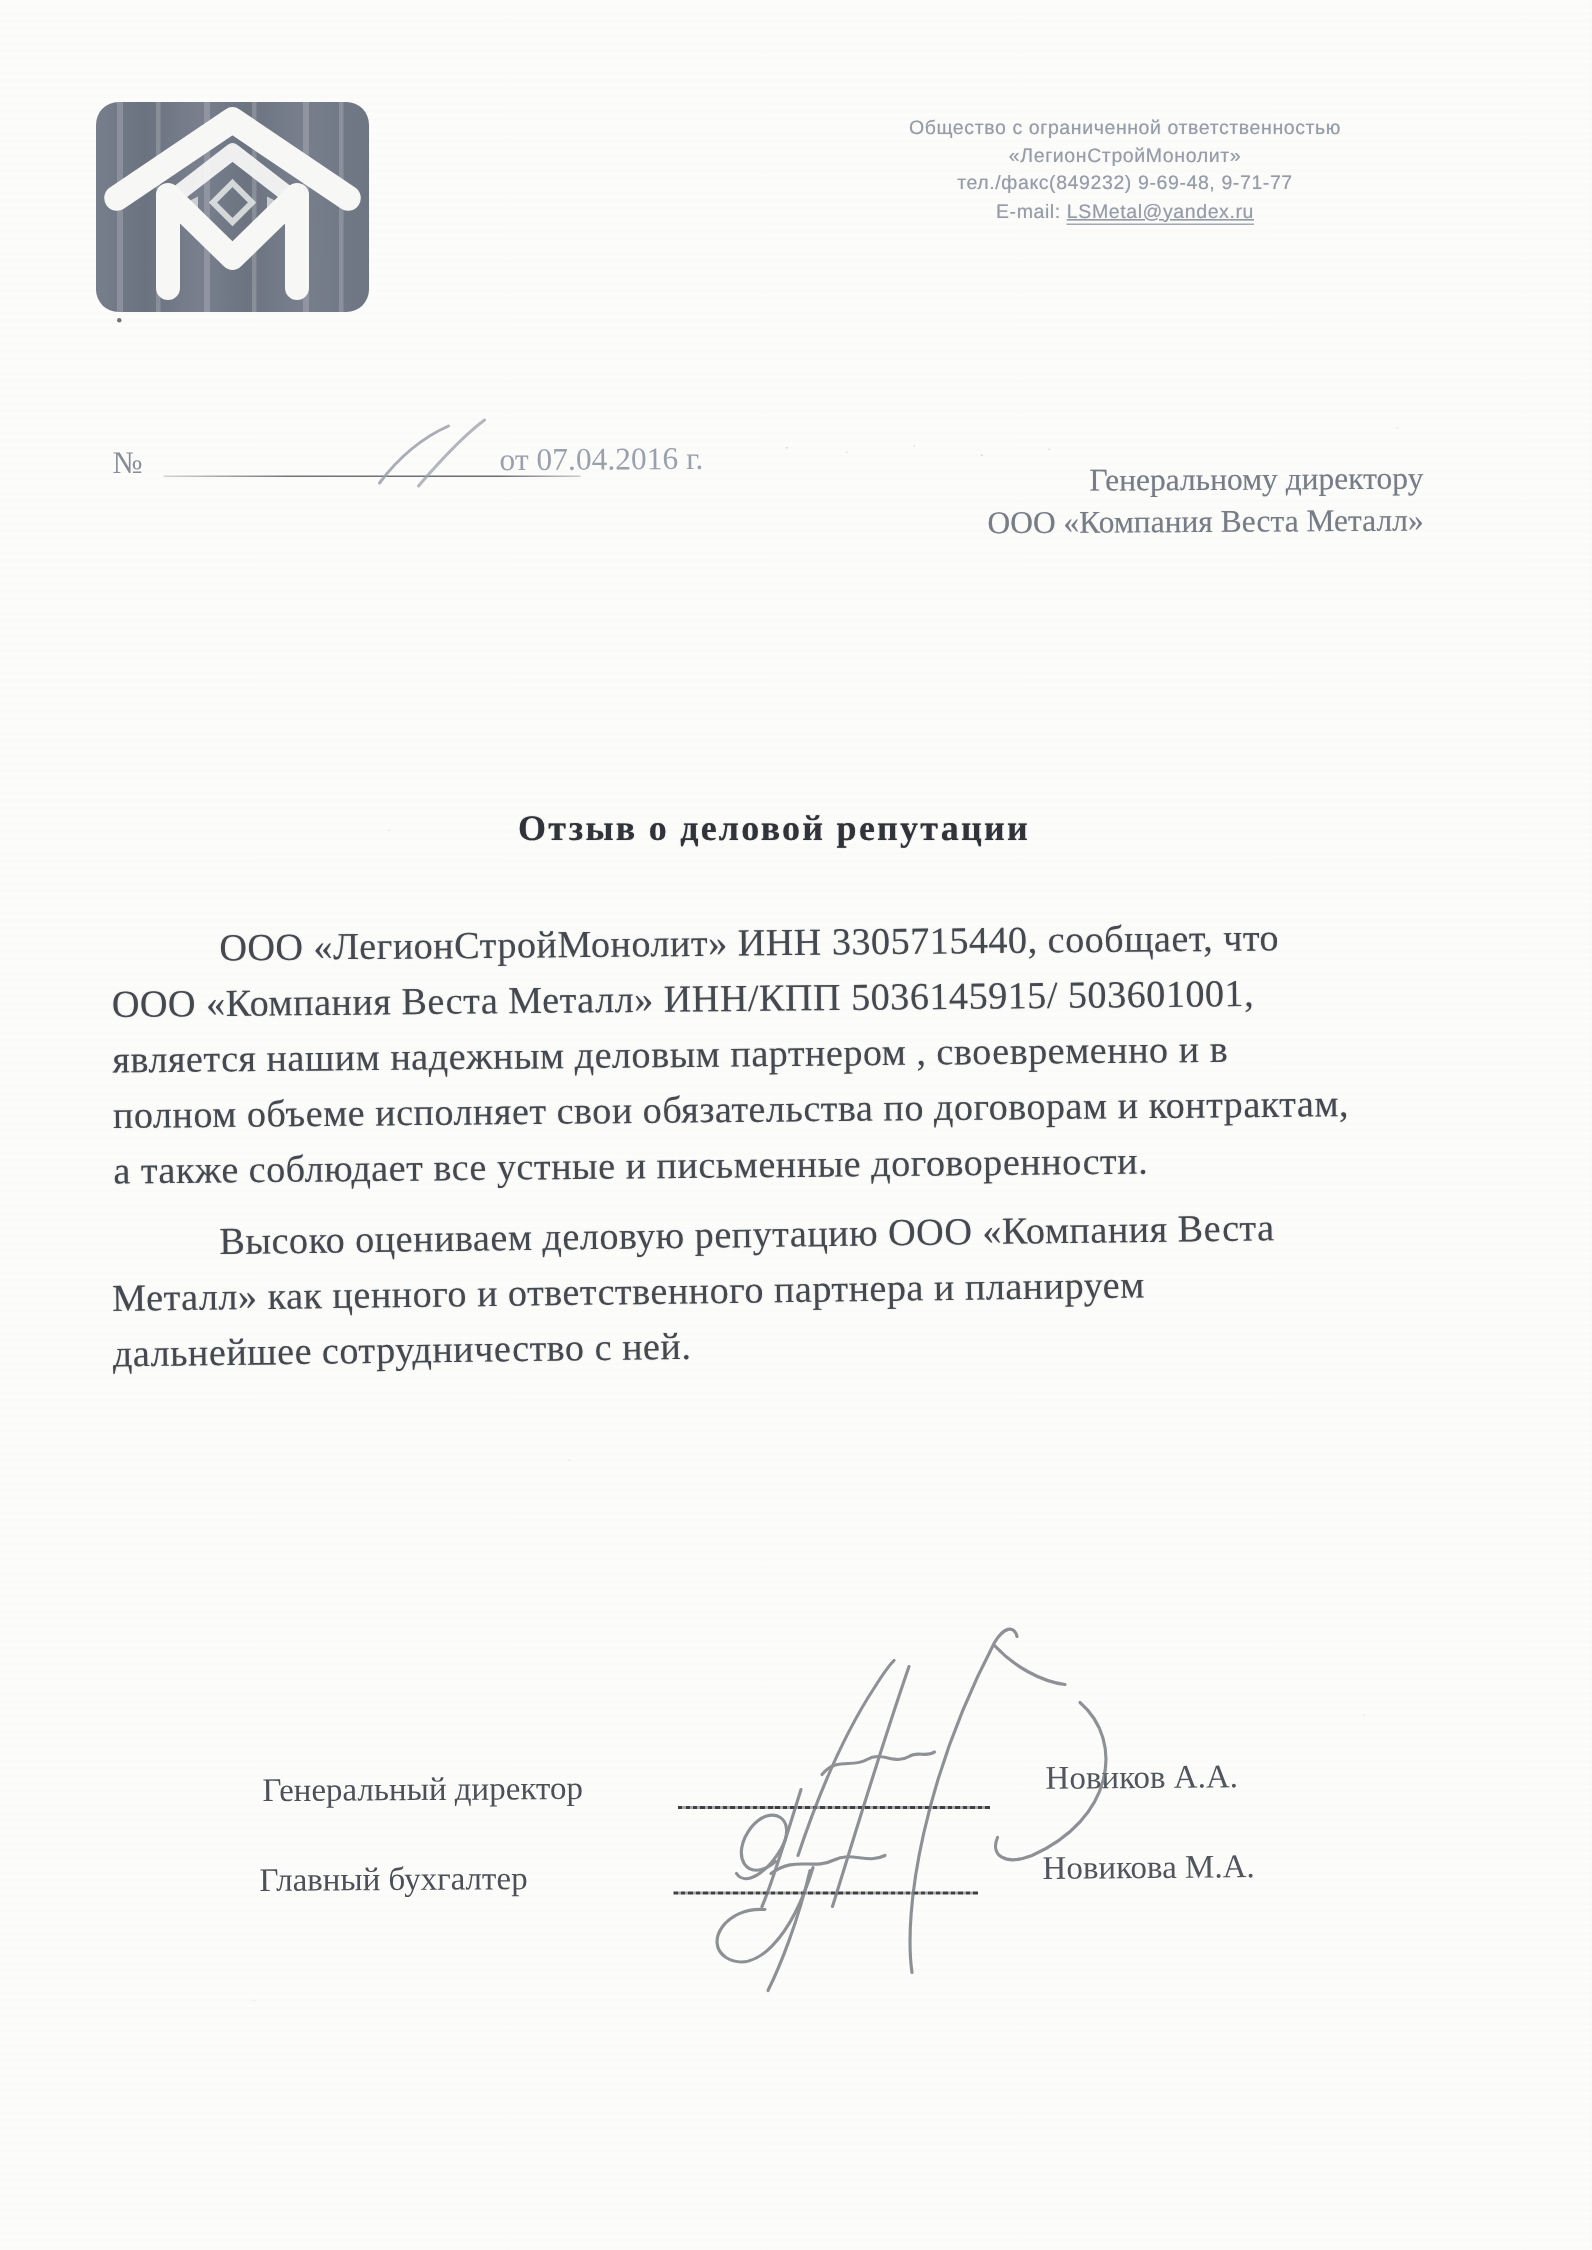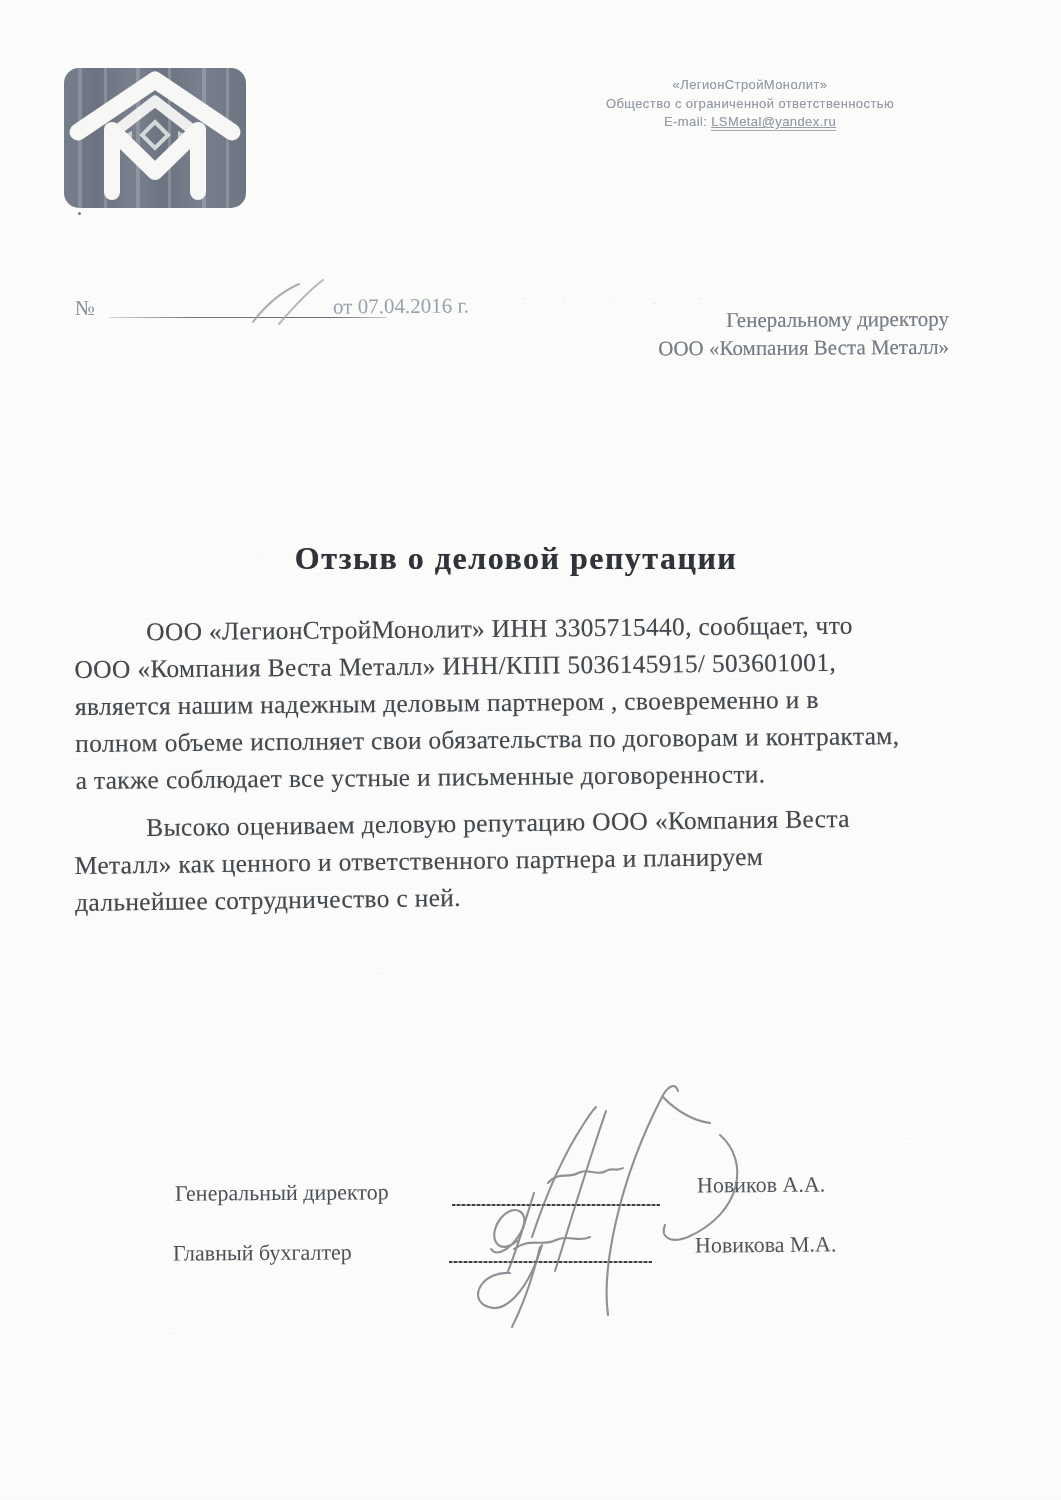--- a/index.html
+++ b/index.html
@@ -48,21 +48,21 @@
   .addressee{
     position:absolute;right:112px;top:306px;width:420px;
     text-align:right;font-size:21px;line-height:28px;
     color:#777d87;transform:rotate(-0.35deg);
     text-shadow:0 0 0.5px rgba(120,126,136,0.5);
   }
 
   
   .doc-title{
     position:absolute;left:0;top:540px;width:1032px;
-    text-align:center;font-size:32px;font-weight:700;
+    text-align:center;font-size:24px;font-weight:700;
     letter-spacing:1.5px;color:#303339;margin:0;
     text-shadow:0 0 0.7px rgba(48,51,57,0.6);
   }
 
   
   .para{
     position:absolute;left:74px;width:900px;
     font-size:25.5px;line-height:37px;
     color:#44484f;letter-spacing:0.3px;
     text-shadow:0 0 0.8px rgba(70,74,82,0.45);
@@ -130,22 +130,23 @@
     <path d="M91 33 L135 67 L91 101 L47 67 Z" fill="none" stroke="#f5f6f4" stroke-width="11" stroke-linejoin="round" opacity="0.95"></path>
     <path d="M91 54 L104 67 L91 80 L78 67 Z" fill="none" stroke="#eef0ee" stroke-width="4" opacity="0.8"></path>
     <path d="M60 67 l8 -4 v8 Z M122 67 l-8 -4 v8 Z" fill="#eef0ee" opacity="0.7"></path>
 
     <path d="M14 64 L91 12 L168 64" fill="none" stroke="#f7f8f6" stroke-width="17" stroke-linecap="round" stroke-linejoin="round"></path>
 
     <path d="M48 62 L48 124 M48 62 L91 104 L134 62 M134 62 L134 124" fill="none" stroke="#f7f8f6" stroke-width="16" stroke-linecap="round" stroke-linejoin="round"></path>
   </svg>
 
   <div class="company-block">
+    <div class="company-line">Общество с ограниченной ответственностью</div>
     <div class="company-line">«ЛегионСтройМонолит»</div>
-    <div class="company-line">Общество с ограниченной ответственностью</div>
+    <div class="company-line">тел./факс(849232) 9-69-48, 9-71-77</div>
     <div class="company-line email-line">
       <span>E-mail:</span>
       <span class="email">LSMetal@yandex.ru</span>
     </div>
   </div>
 
   <div class="ref-line">
     <span class="ref-number-label">№</span>
     <span class="ref-underline"></span>
     <svg class="ref-handwriting" viewBox="0 0 200 48" aria-hidden="true">

